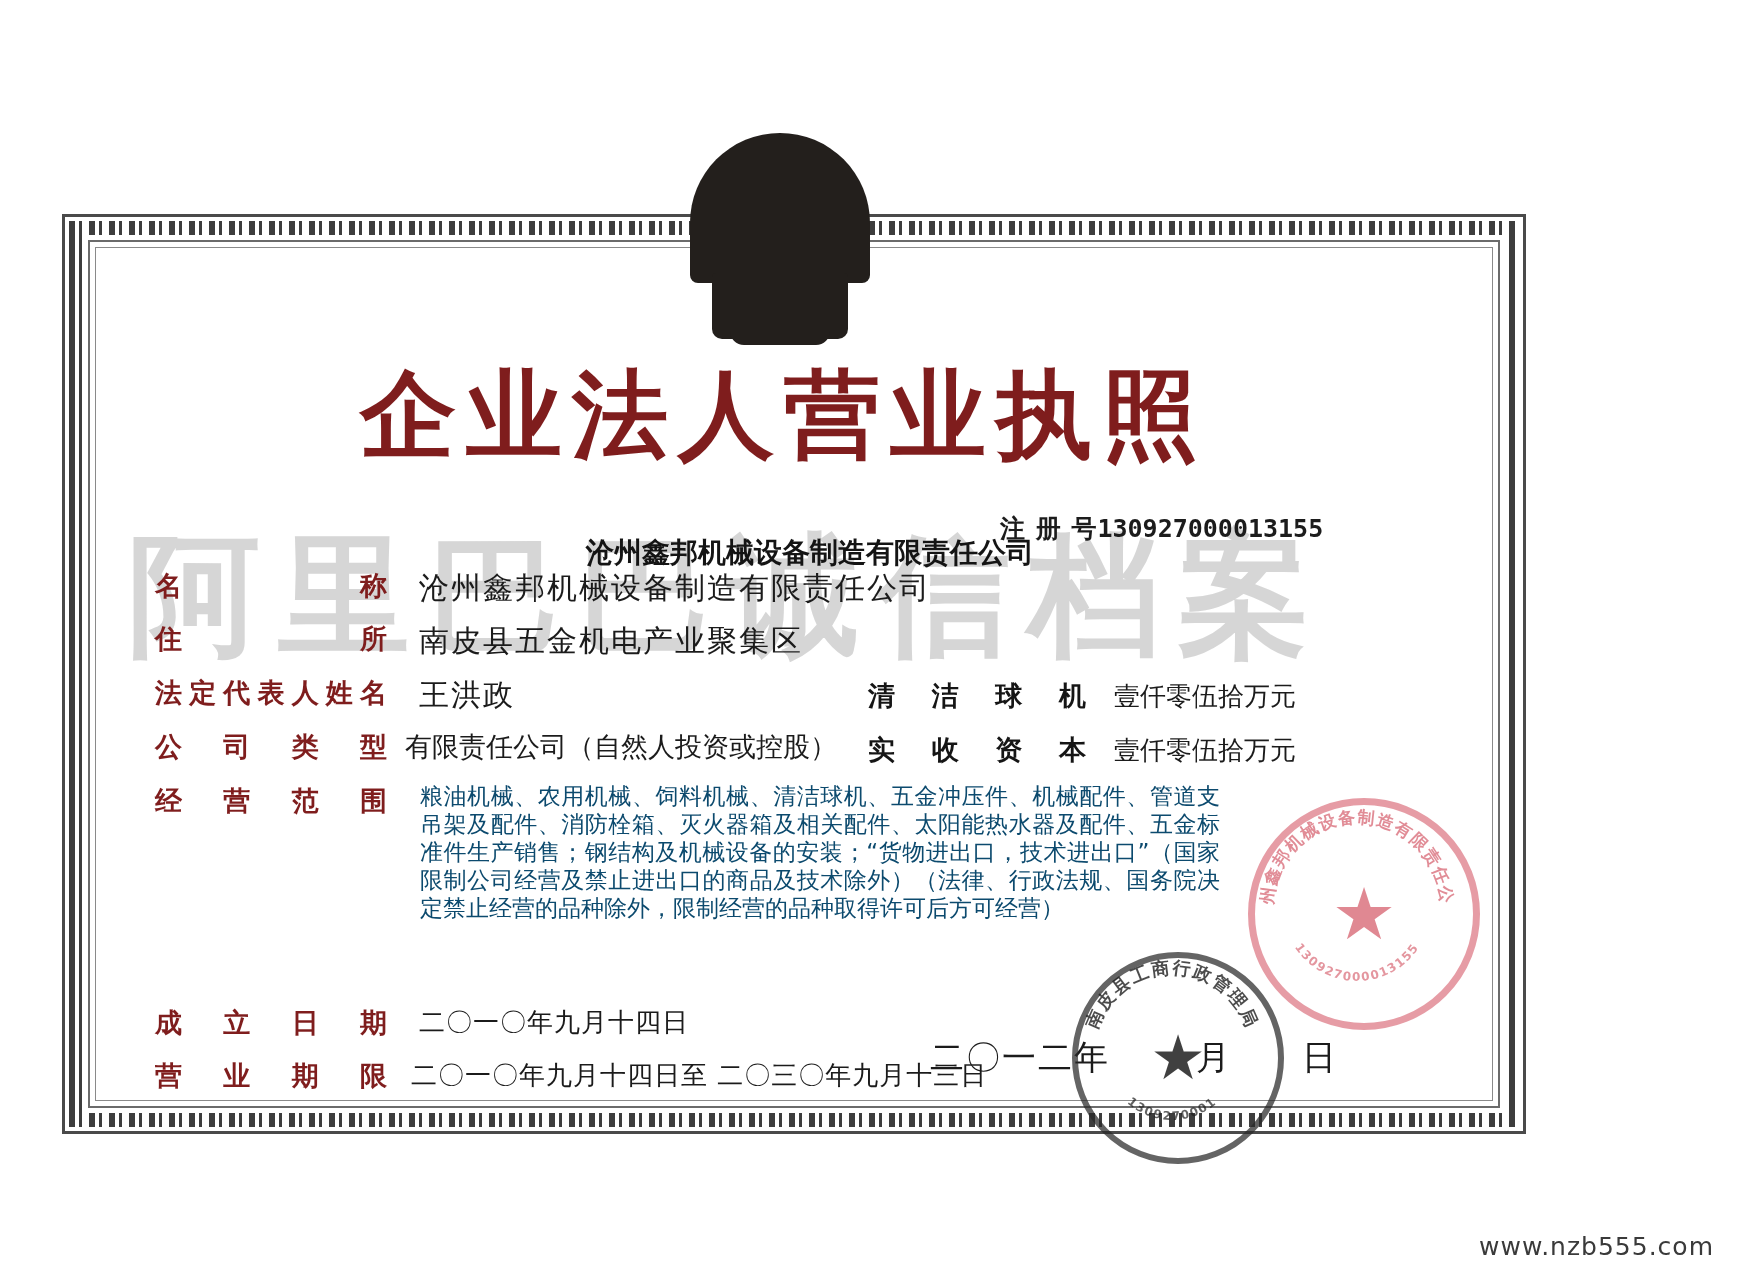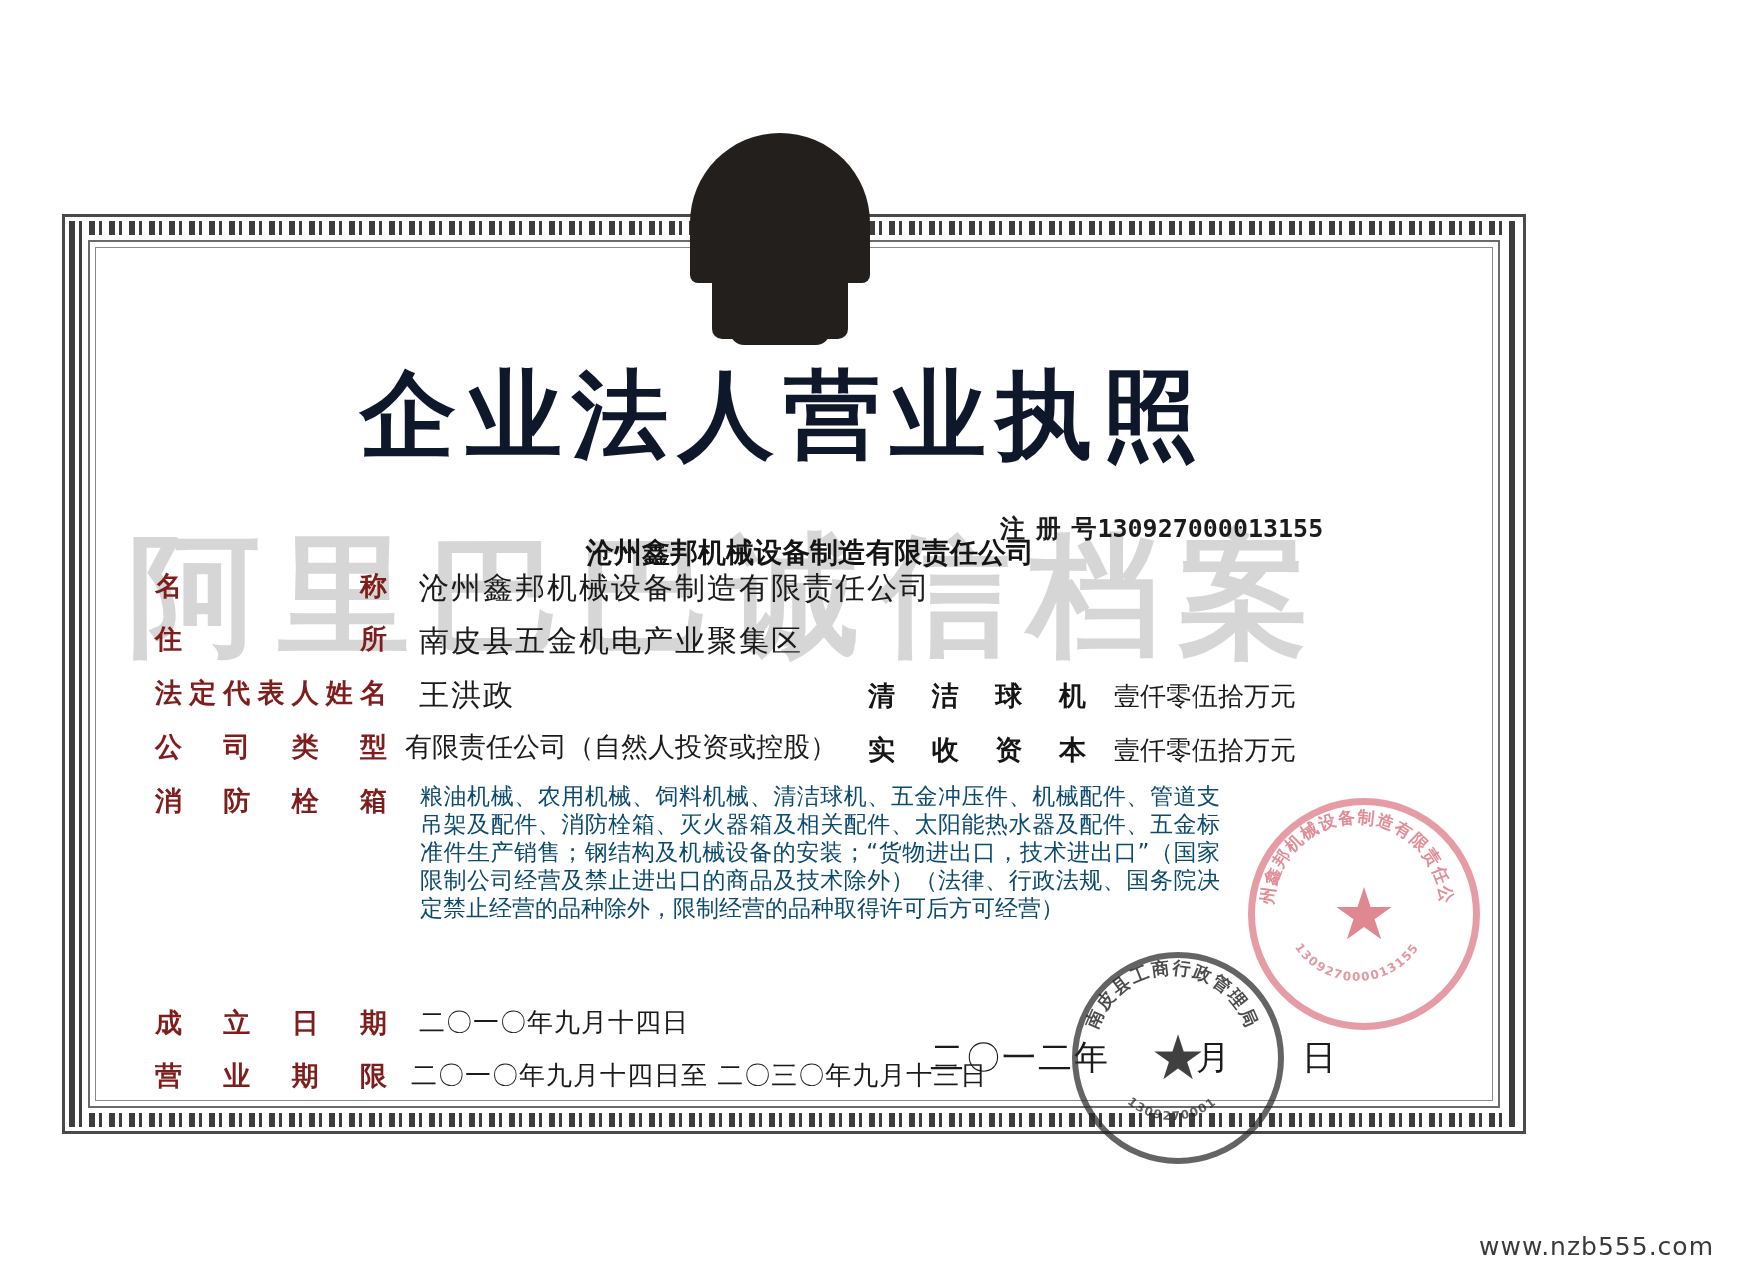--- a/index.html
+++ b/index.html
@@ -98,21 +98,21 @@
   #title {
     position: absolute;
     left: 360px;
     top: 352px;
     width: 840px;
     text-align: center;
     font-family: "DejaVu Sans", "Liberation Sans", sans-serif;
     font-size: 96px;
     font-weight: bold;
     letter-spacing: 10px;
-    color: #0f172a;
+    color: #7f1d1d;
     white-space: nowrap;
     z-index: 4;
   }
 
   
   #reg-line {
     position: absolute;
     left: 1000px;
     top: 512px;
     z-index: 4;
@@ -338,21 +338,21 @@
 
 <div class="field-row" id="row-legalrep">
   <span class="field-label wide">法定代表人姓名</span><span class="field-value hand" style="margin-left:32px">王洪政</span>
 </div>
 
 <div class="field-row" id="row-comptype">
   <span class="field-label">公司类型</span><span class="field-value" style="margin-left:18px">有限责任公司（自然人投资或控股）</span>
 </div>
 
 <div class="field-row" id="row-scope">
-  <span class="field-label">消防栓箱</span>
+  <span class="field-label">经营范围</span>
 </div>
 <div id="scope-text">粮油机械、农用机械、饲料机械、清洁球机、五金冲压件、机械配件、管道支吊架及配件、消防栓箱、灭火器箱及相关配件、太阳能热水器及配件、五金标准件生产销售；钢结构及机械设备的安装；“货物进出口，技术进出口”（国家限制公司经营及禁止进出口的商品及技术除外）（法律、行政法规、国务院决定禁止经营的品种除外，限制经营的品种取得许可后方可经营）</div>
 
 <div class="field-row" id="row-regcap">
   <span class="cap-label">清洁球机</span><span class="cap-value">壹仟零伍拾万元</span>
 </div>
 <div class="field-row" id="row-paidcap">
   <span class="cap-label">实收资本</span><span class="cap-value">壹仟零伍拾万元</span>
 </div>
 

